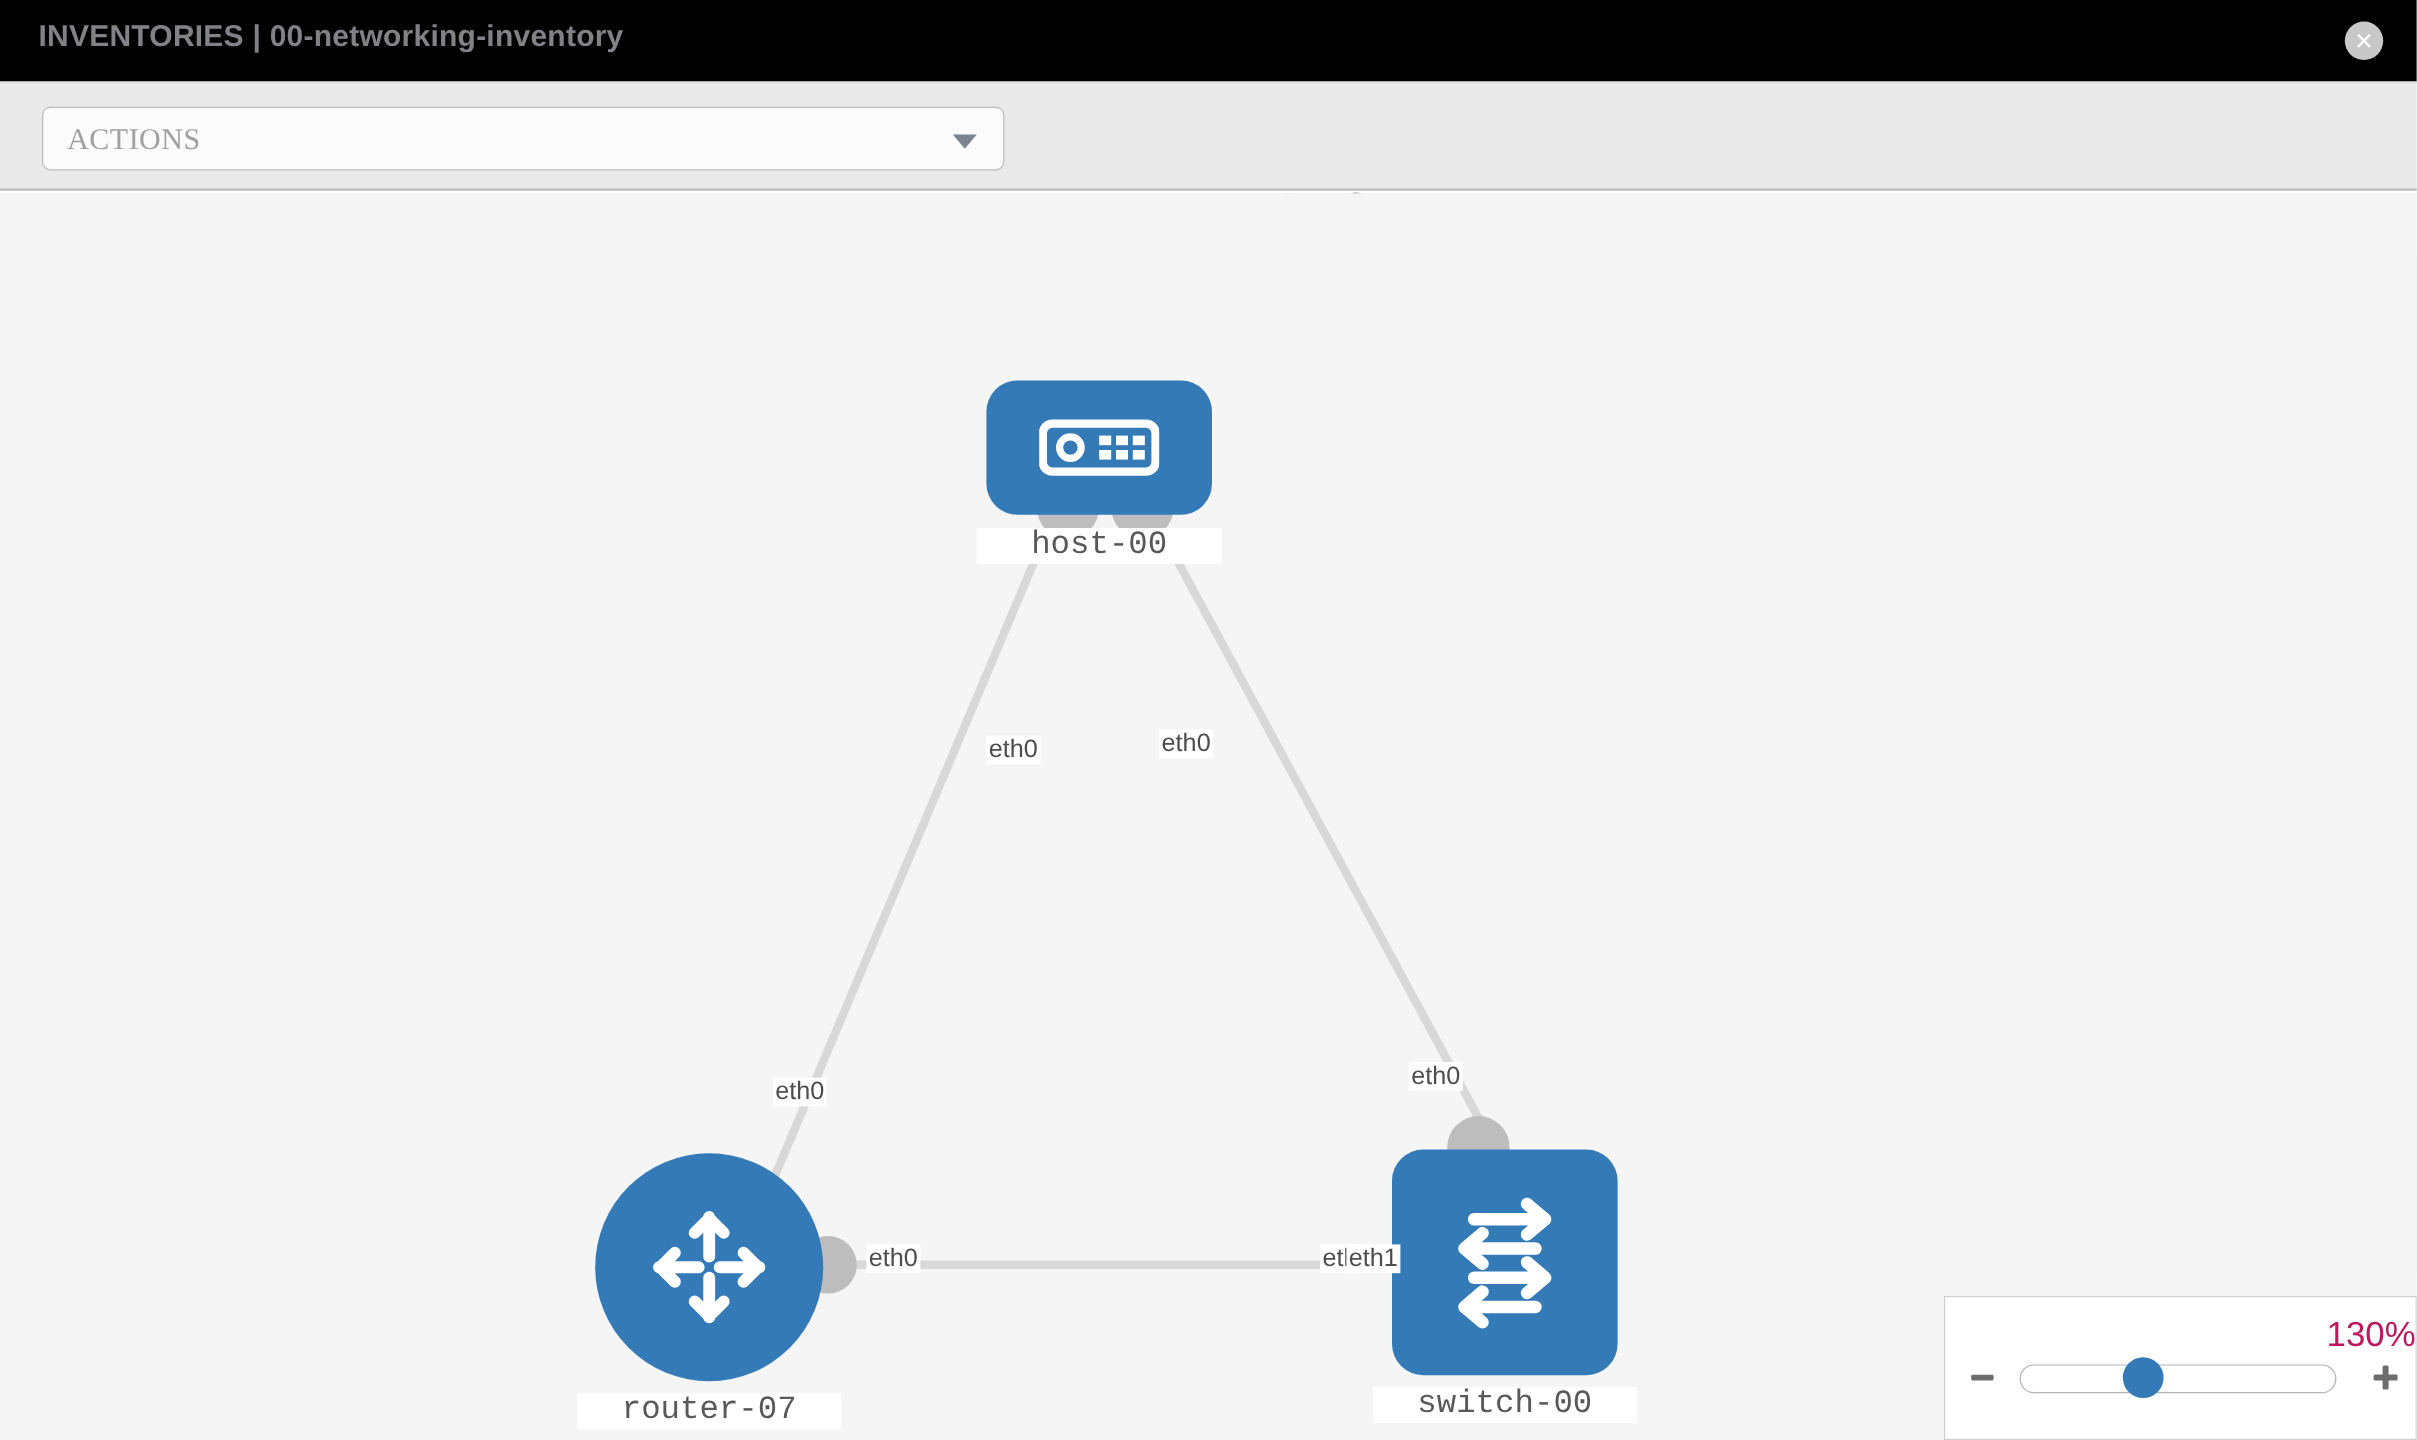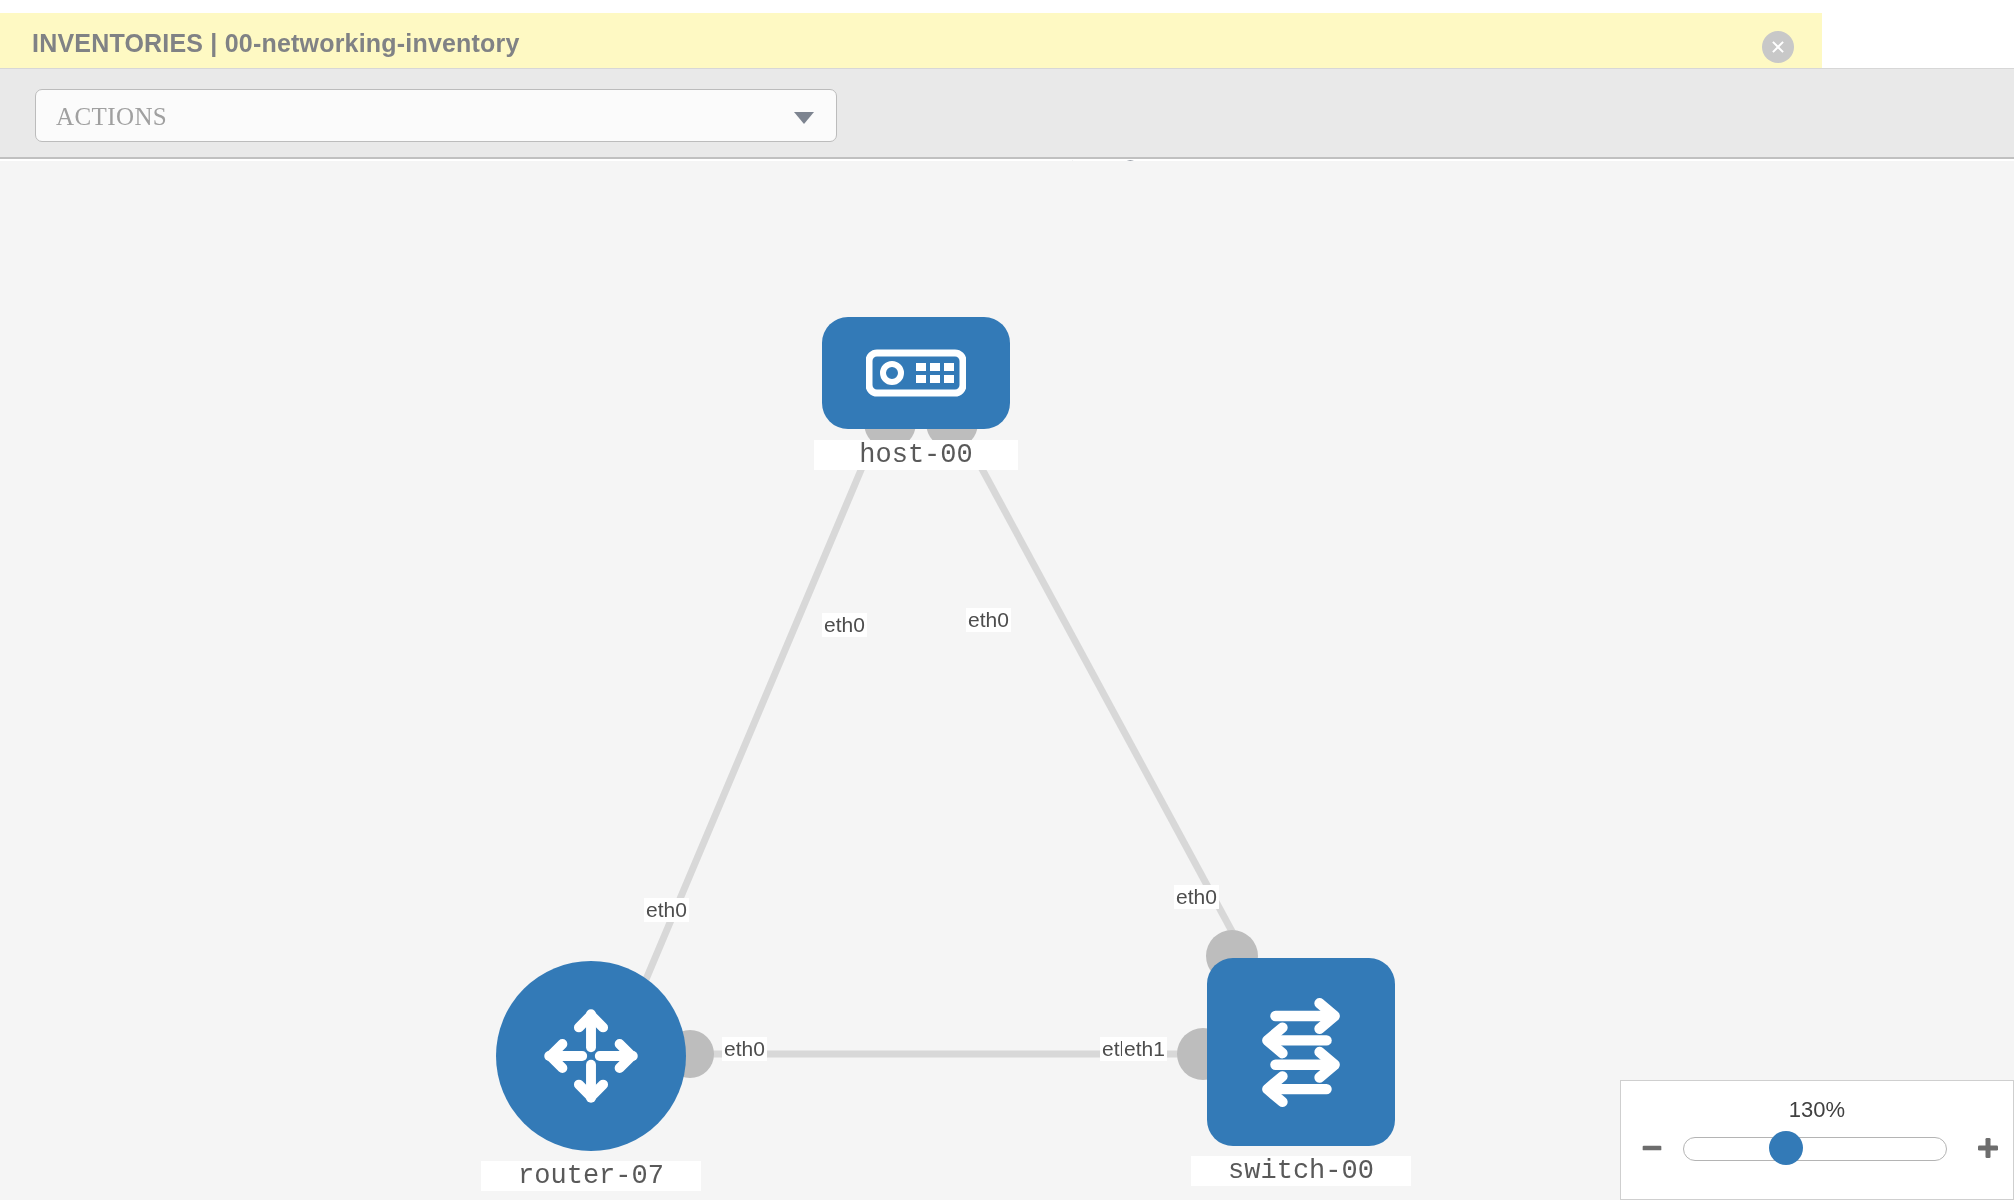--- a/index.html
+++ b/index.html
@@ -7,23 +7,22 @@
     width: 2014px; height: 1200px;
     font-family: "Liberation Sans", sans-serif;
     background: #ffffff;
     overflow: hidden;
   }
   #app { position: relative; width: 2014px; height: 1200px; }
 
   
   .header {
     position: absolute; left: 0; top: 0;
-    width: 1822px; height: 68px;
-    background: #fef9c3;
-    margin-top: 13px;
+    width: 2014px; height: 68px;
+    background: #000000;
   }
   .header-title {
     position: absolute; left: 32px; top: 16px;
     font-size: 25px; font-weight: bold;
     color: #808285;
     letter-spacing: 0.2px;
     white-space: nowrap;
   }
   .close-btn {
     position: absolute; right: 28px; top: 18px;
@@ -119,21 +118,21 @@
 
   
   .zoom-panel {
     position: absolute; left: 1620px; top: 1080px;
     width: 394px; height: 120px;
     background: #ffffff;
     border: 1px solid #cfcfcf;
   }
   .zoom-level {
     position: absolute; left: 0; right: 0; top: 16px;
-    text-align: center; font-size: 22px; color: #404040;
+    text-align: right; font-size: 29px; color: #be185d;
   }
   .zoom-minus, .zoom-plus {
     position: absolute; top: 50px;
     width: 34px; height: 34px; cursor: pointer;
     color: #6d6d6d;
     display: flex; align-items: center; justify-content: center;
   }
   .zoom-minus { left: 14px; }
   .zoom-plus  { right: 8px; }
   .zoom-track {
@@ -228,21 +227,21 @@
             <line x1="12" y1="50" x2="42" y2="50"></line>
             <polyline points="24,39 13,50 24,61"></polyline>
             <line x1="88" y1="50" x2="58" y2="50"></line>
             <polyline points="76,39 87,50 76,61"></polyline>
           </g>
         </svg>
       </div>
       <div class="node-label" style="left:-15px; top:200px; width:220px;">router-07</div>
     </div>
 
-    <div class="node" style="left:1207px; top:797px; width:188px; height:200px;">
+    <div class="node" style="left:1160px; top:797px; width:188px; height:200px;">
       <div class="node-shape rounded" style="width:188px; height:188px;">
         <svg width="116" height="116" viewBox="0 0 100 100" aria-hidden="true">
           <g fill="none" stroke="#ffffff" stroke-width="9" stroke-linecap="round" stroke-linejoin="round">
             <line x1="28" y1="19" x2="78" y2="19"></line>
             <polyline points="66,8 79,19 66,30"></polyline>
             <line x1="72" y1="40" x2="22" y2="40"></line>
             <polyline points="34,29 21,40 34,51"></polyline>
             <line x1="28" y1="61" x2="78" y2="61"></line>
             <polyline points="66,50 79,61 66,72"></polyline>
             <line x1="72" y1="82" x2="22" y2="82"></line>

